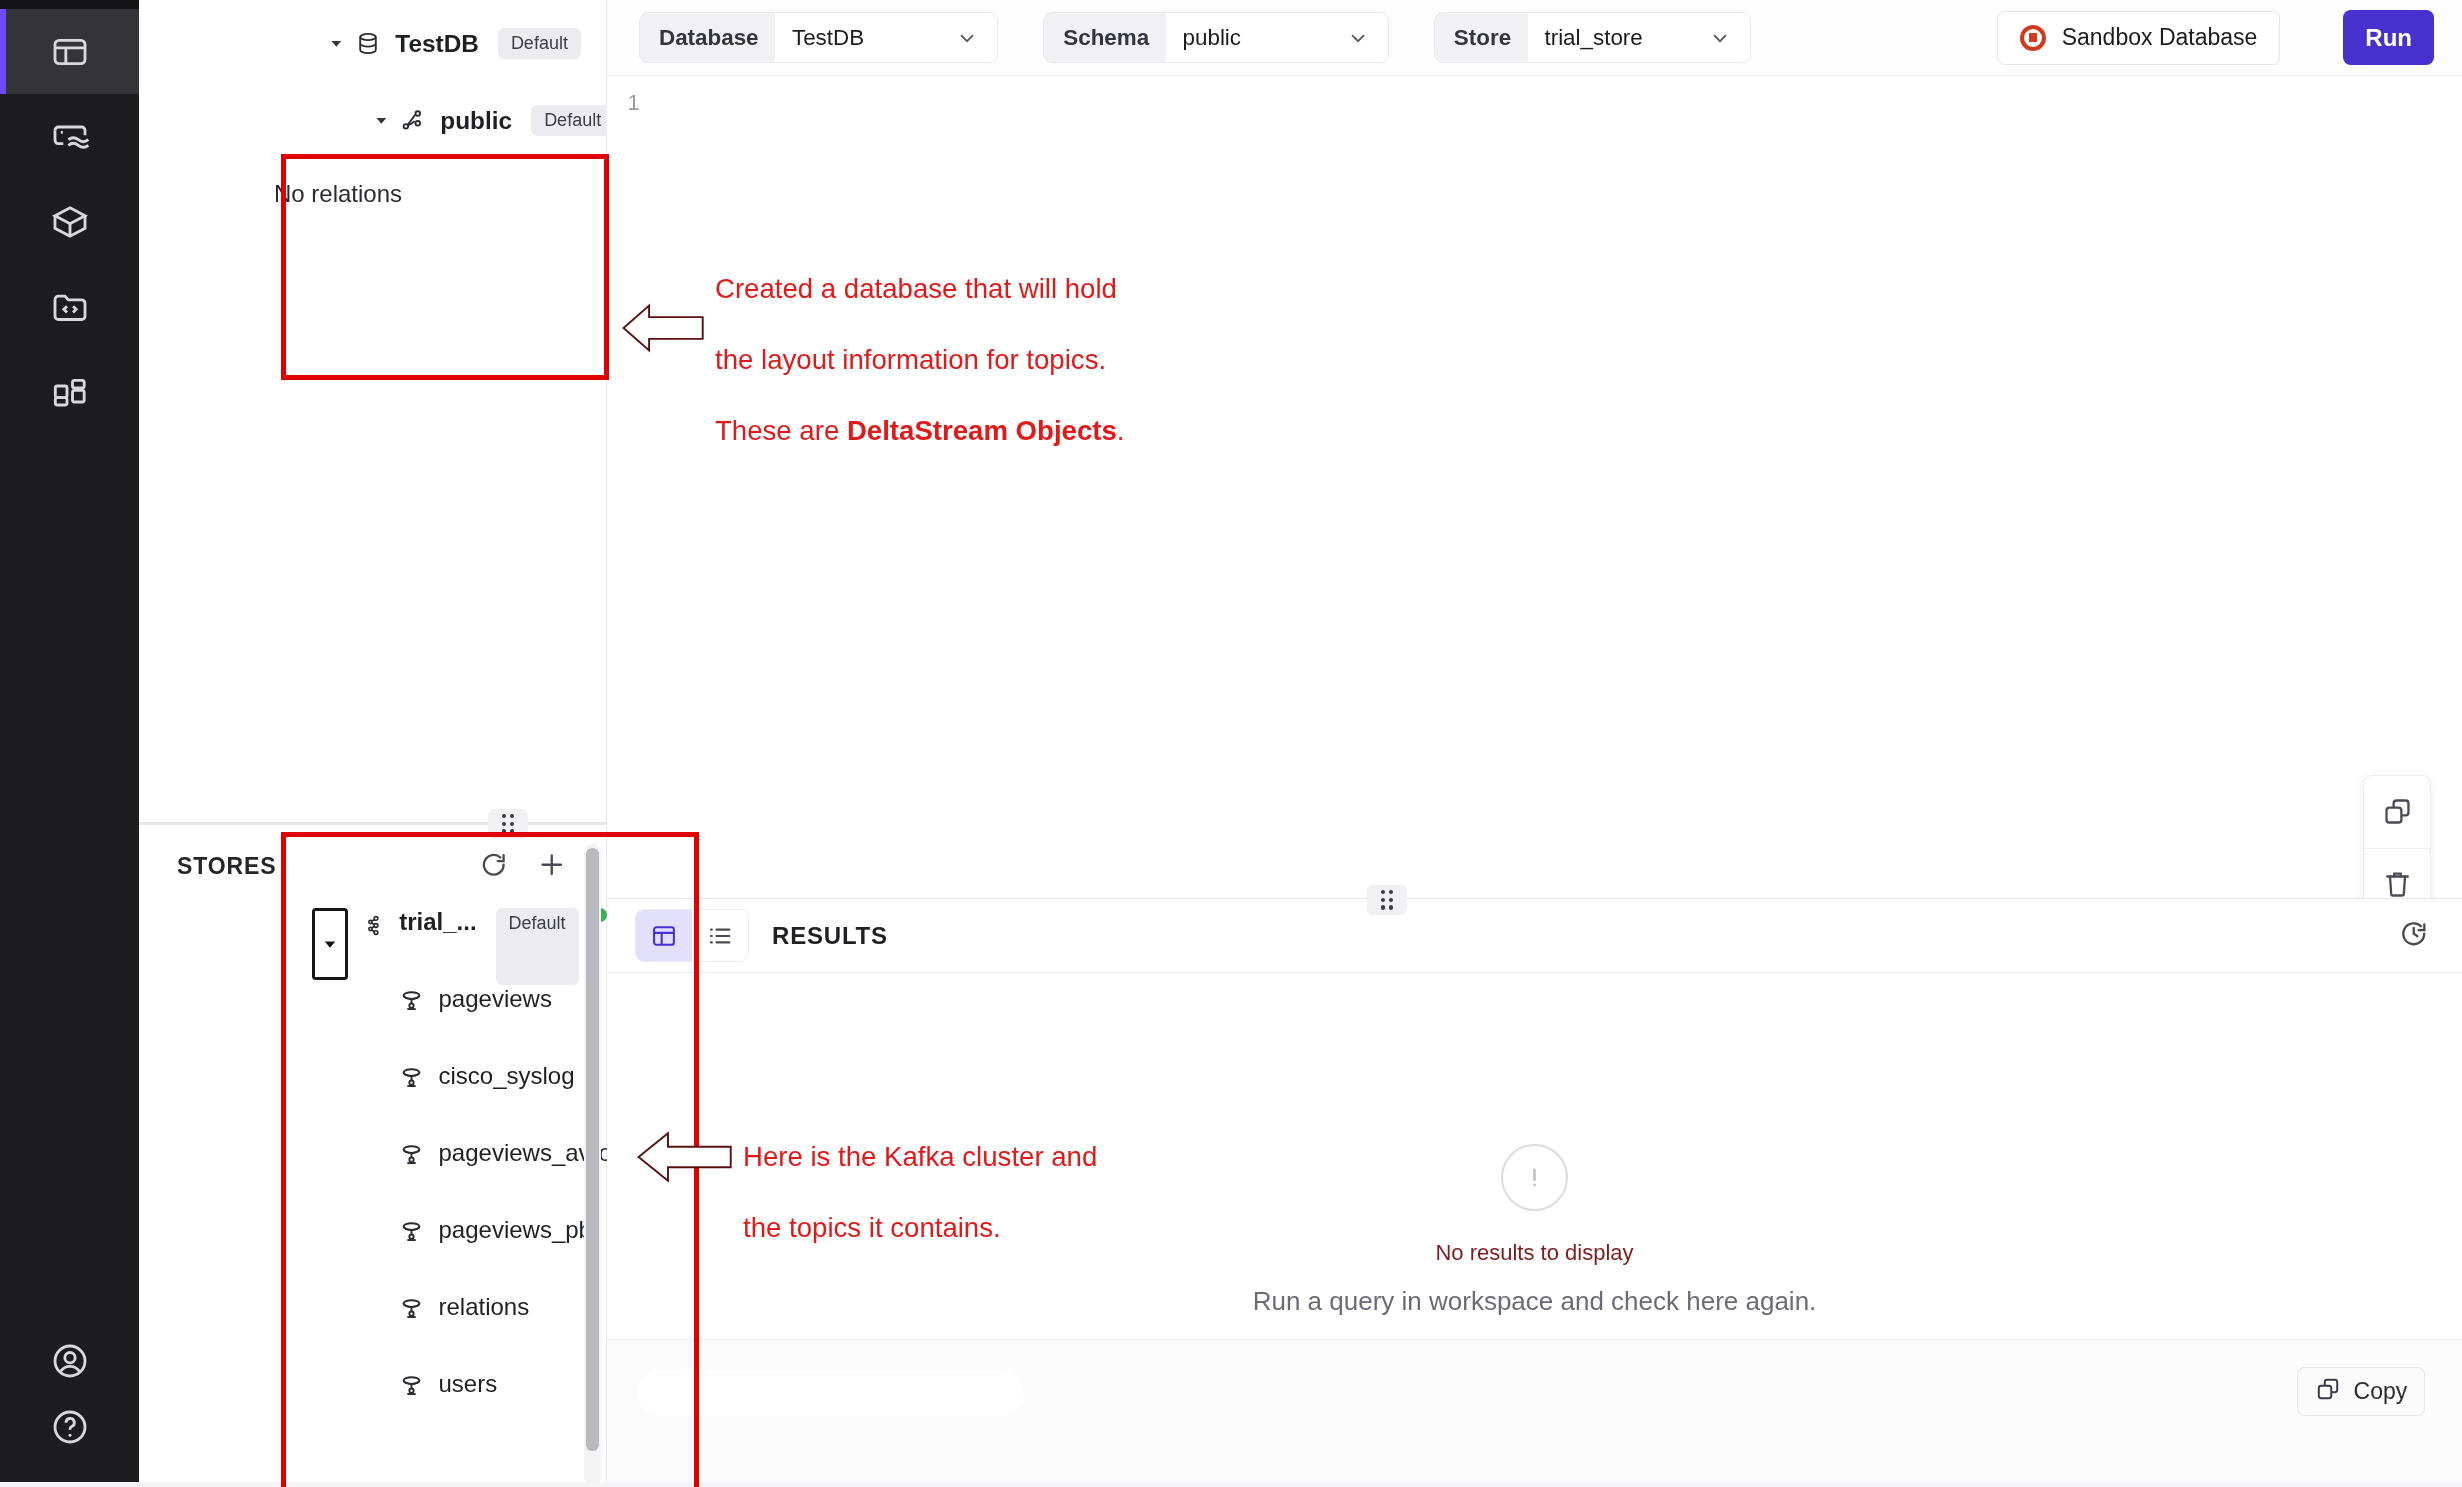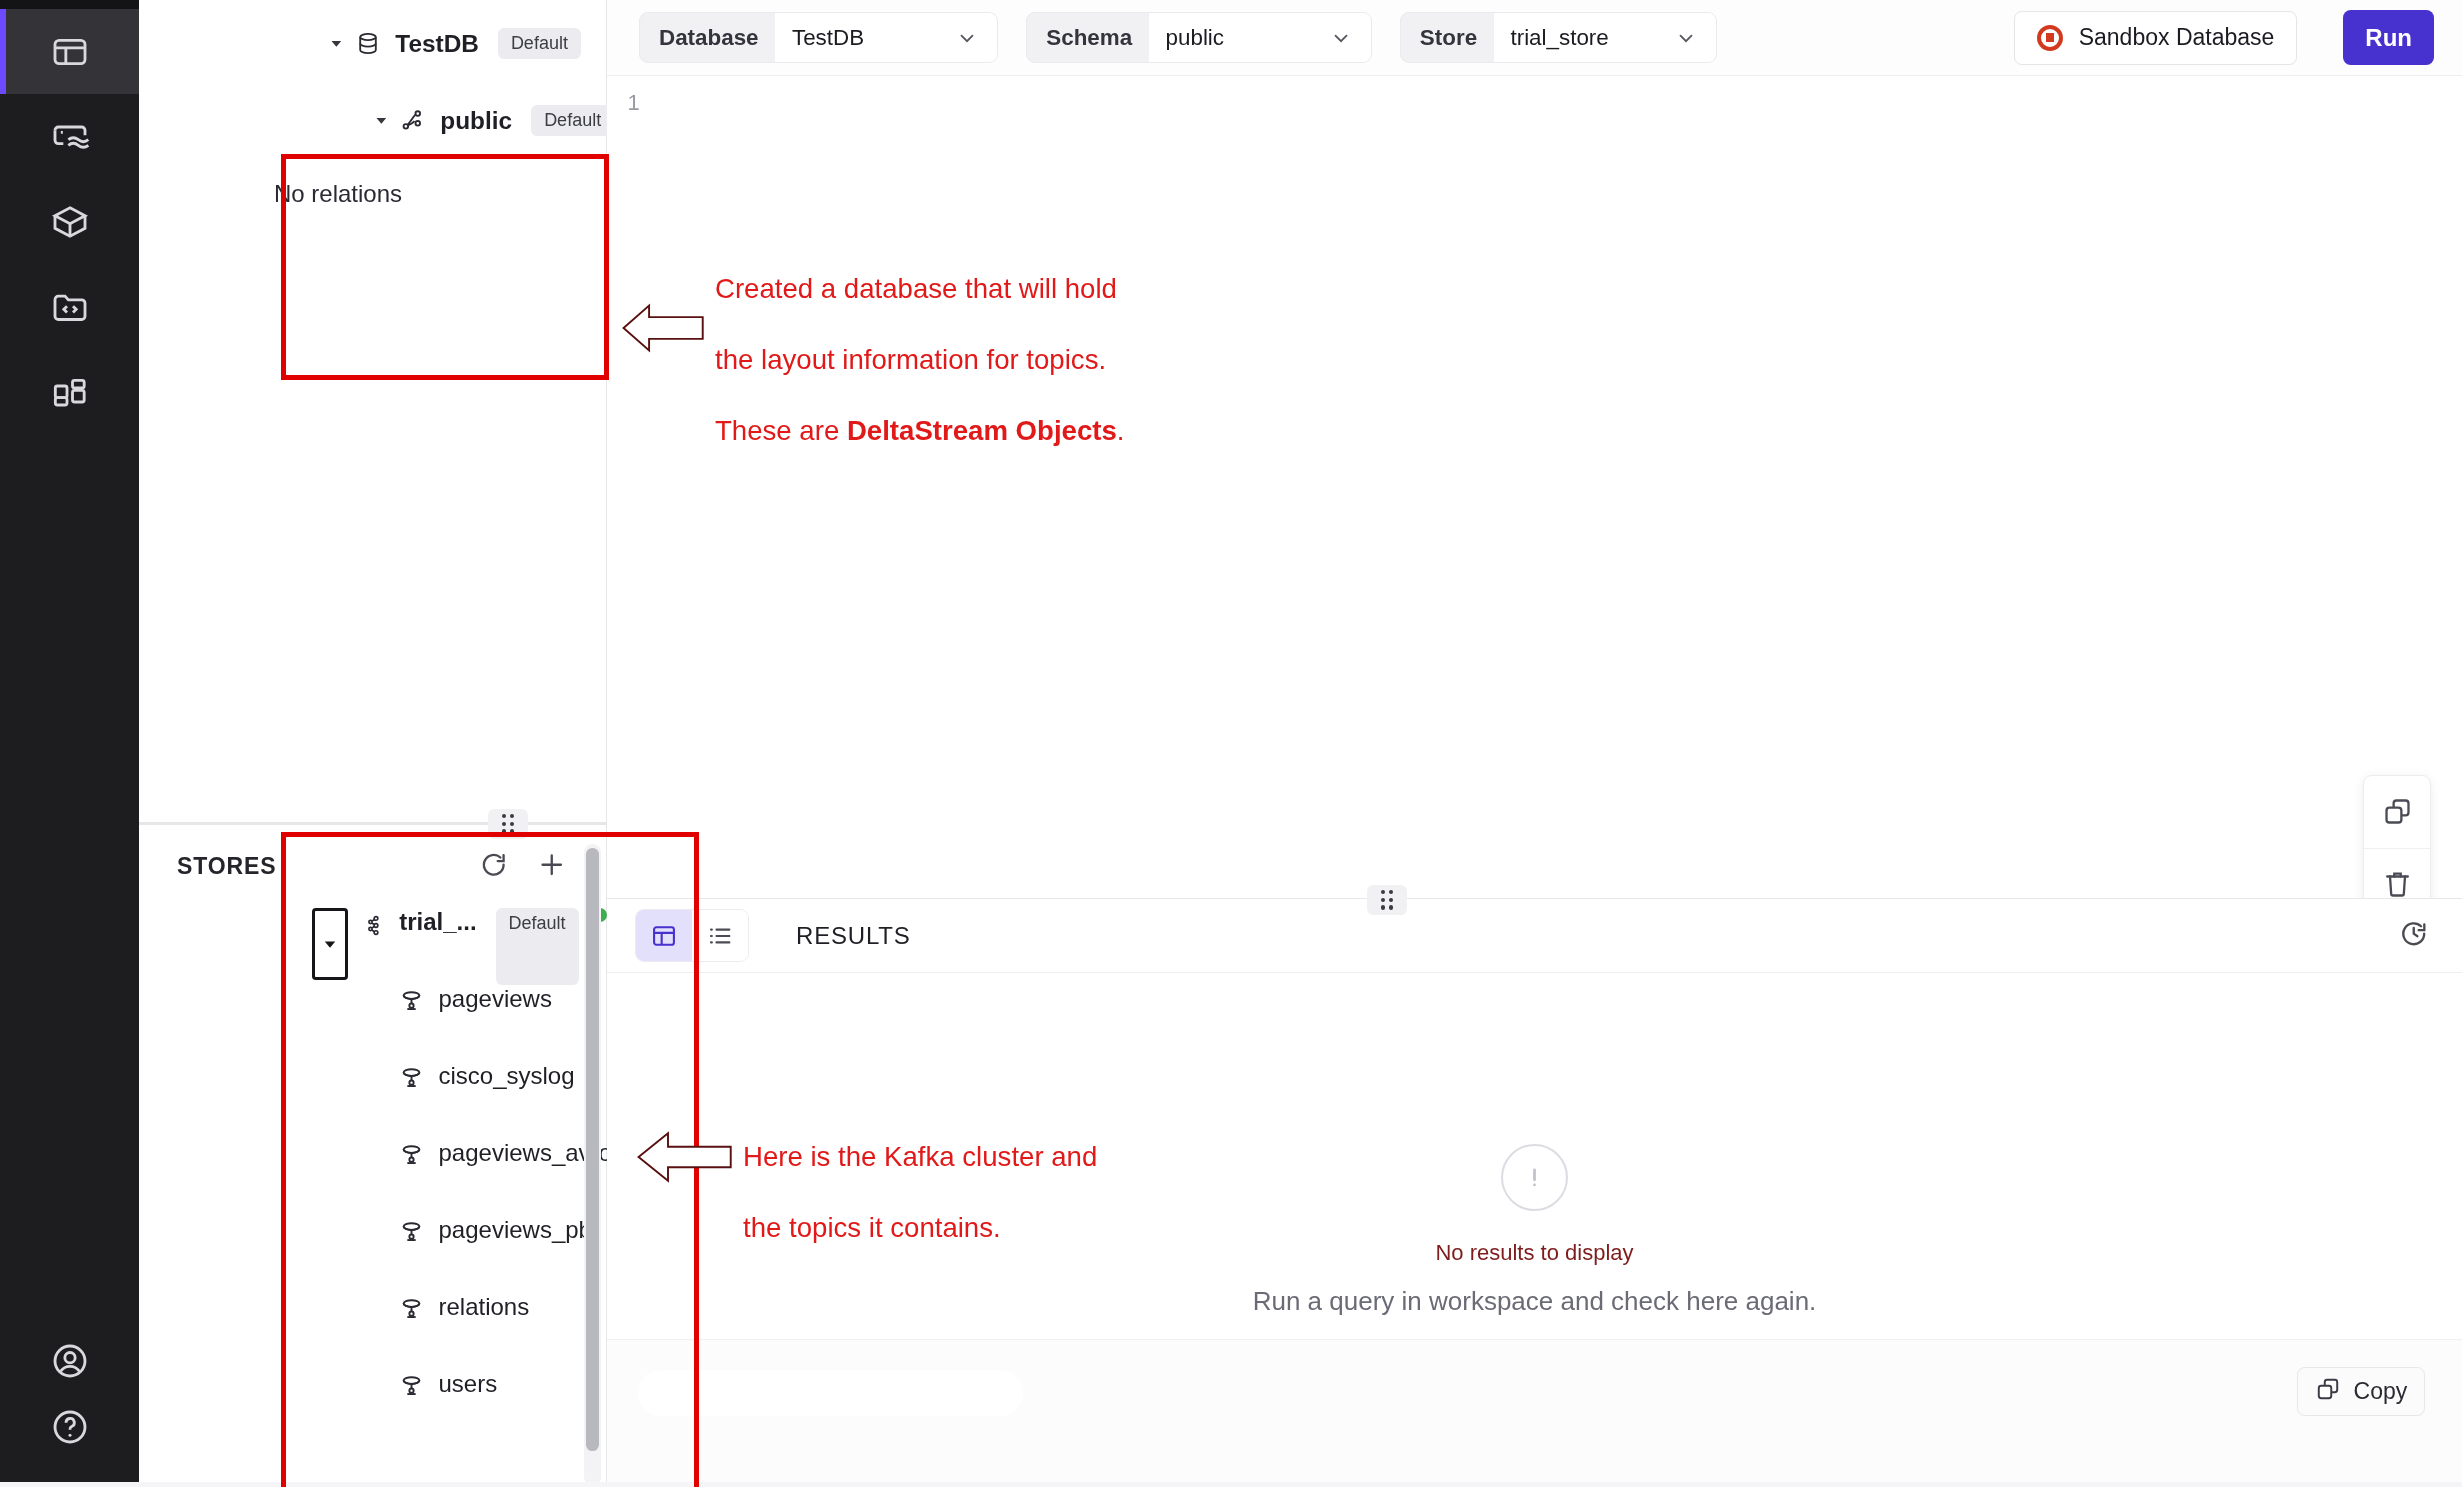--- a/index.html
+++ b/index.html
@@ -233,21 +233,21 @@
     background: #ffffff;
     position: relative;
     min-width: 0;
   }
   .toolbar {
     height: 76px;
     flex: 0 0 76px;
     display: flex;
     align-items: center;
     padding: 0 28px 0 32px;
-    gap: 28px;
+    gap: 45px;
     background: #fdfdfd;
     border-bottom: 1.3px solid #eeeef1;
   }
   .combo {
     display: flex;
     align-items: stretch;
     height: 51px;
     border-radius: 9px;
     overflow: hidden;
     background: #f1f1f4;
@@ -382,25 +382,24 @@
   .seg .sg {
     width: 56px; height: 51px;
     display: flex; align-items: center; justify-content: center;
     background: #ffffff;
     color: #4b4b55;
   }
   .seg .sg.on { background: #e2e0fb; color: #4731cf; }
   .seg .sg svg { width: 28px; height: 28px; }
   .results-title {
     font-size: 24px;
-    font-weight: 400;
+    font-weight: 700;
     letter-spacing: 0.8px;
     color: #1f1f26;
     flex: 1 1 auto;
-    margin-left: 24px;
   }
   .results-body {
     flex: 1 1 auto;
     display: flex;
     flex-direction: column;
     align-items: center;
     justify-content: center;
     position: relative;
     gap: 6.4px;
   }

